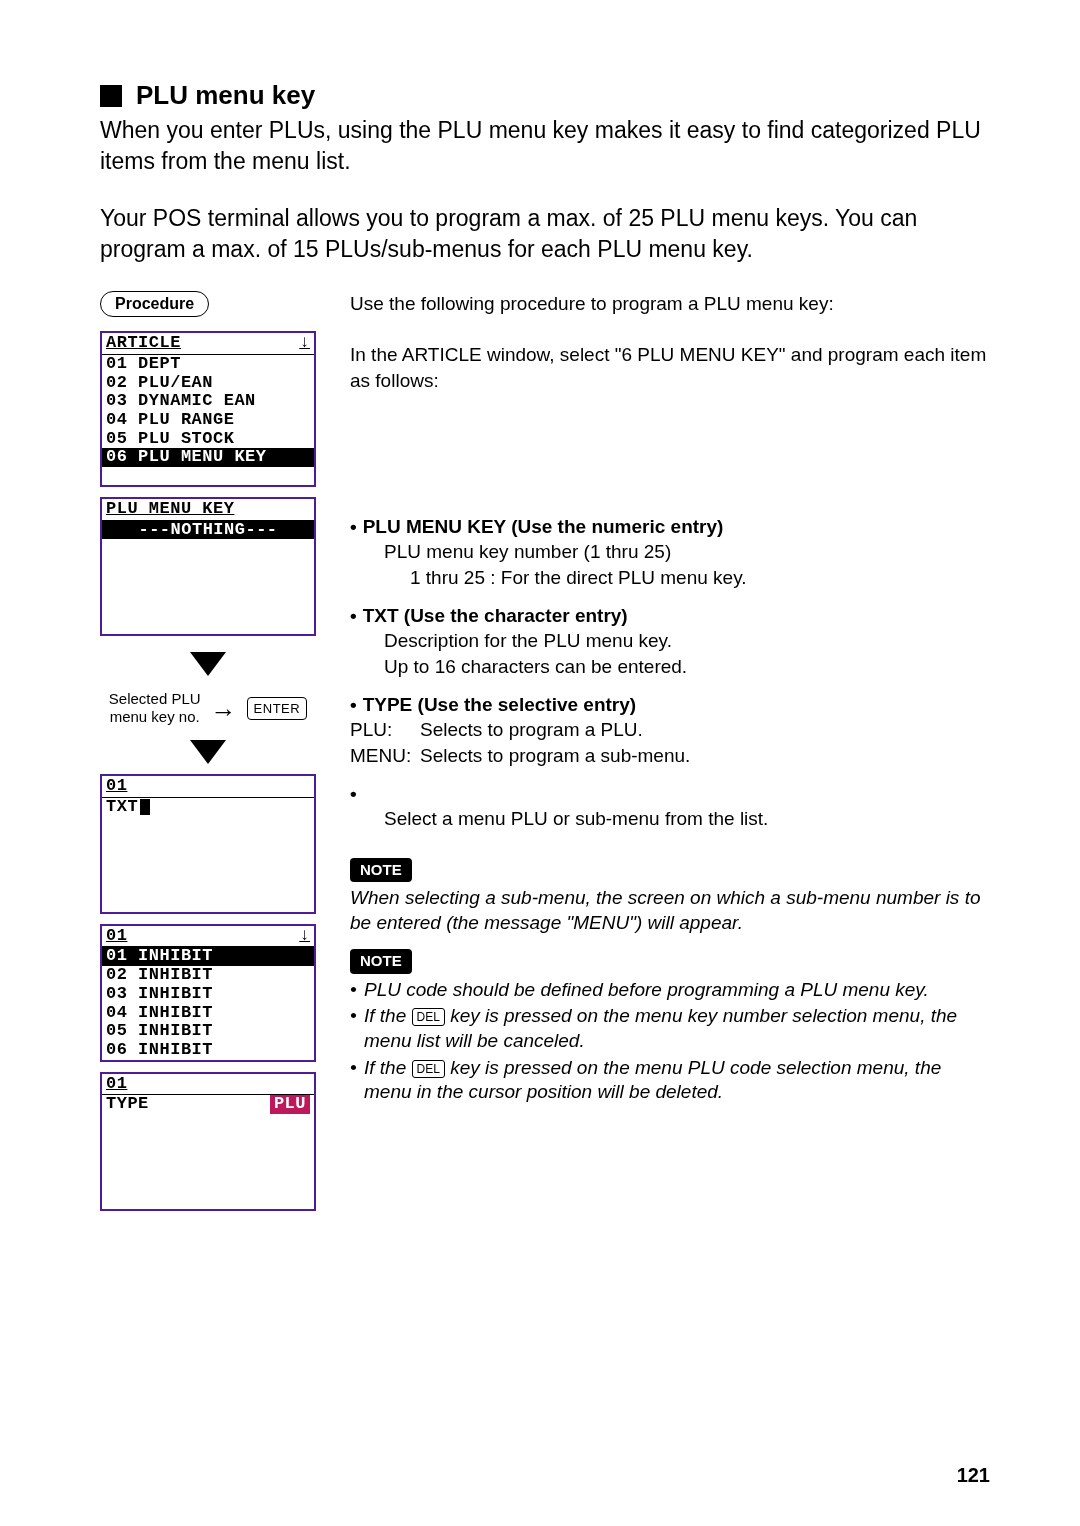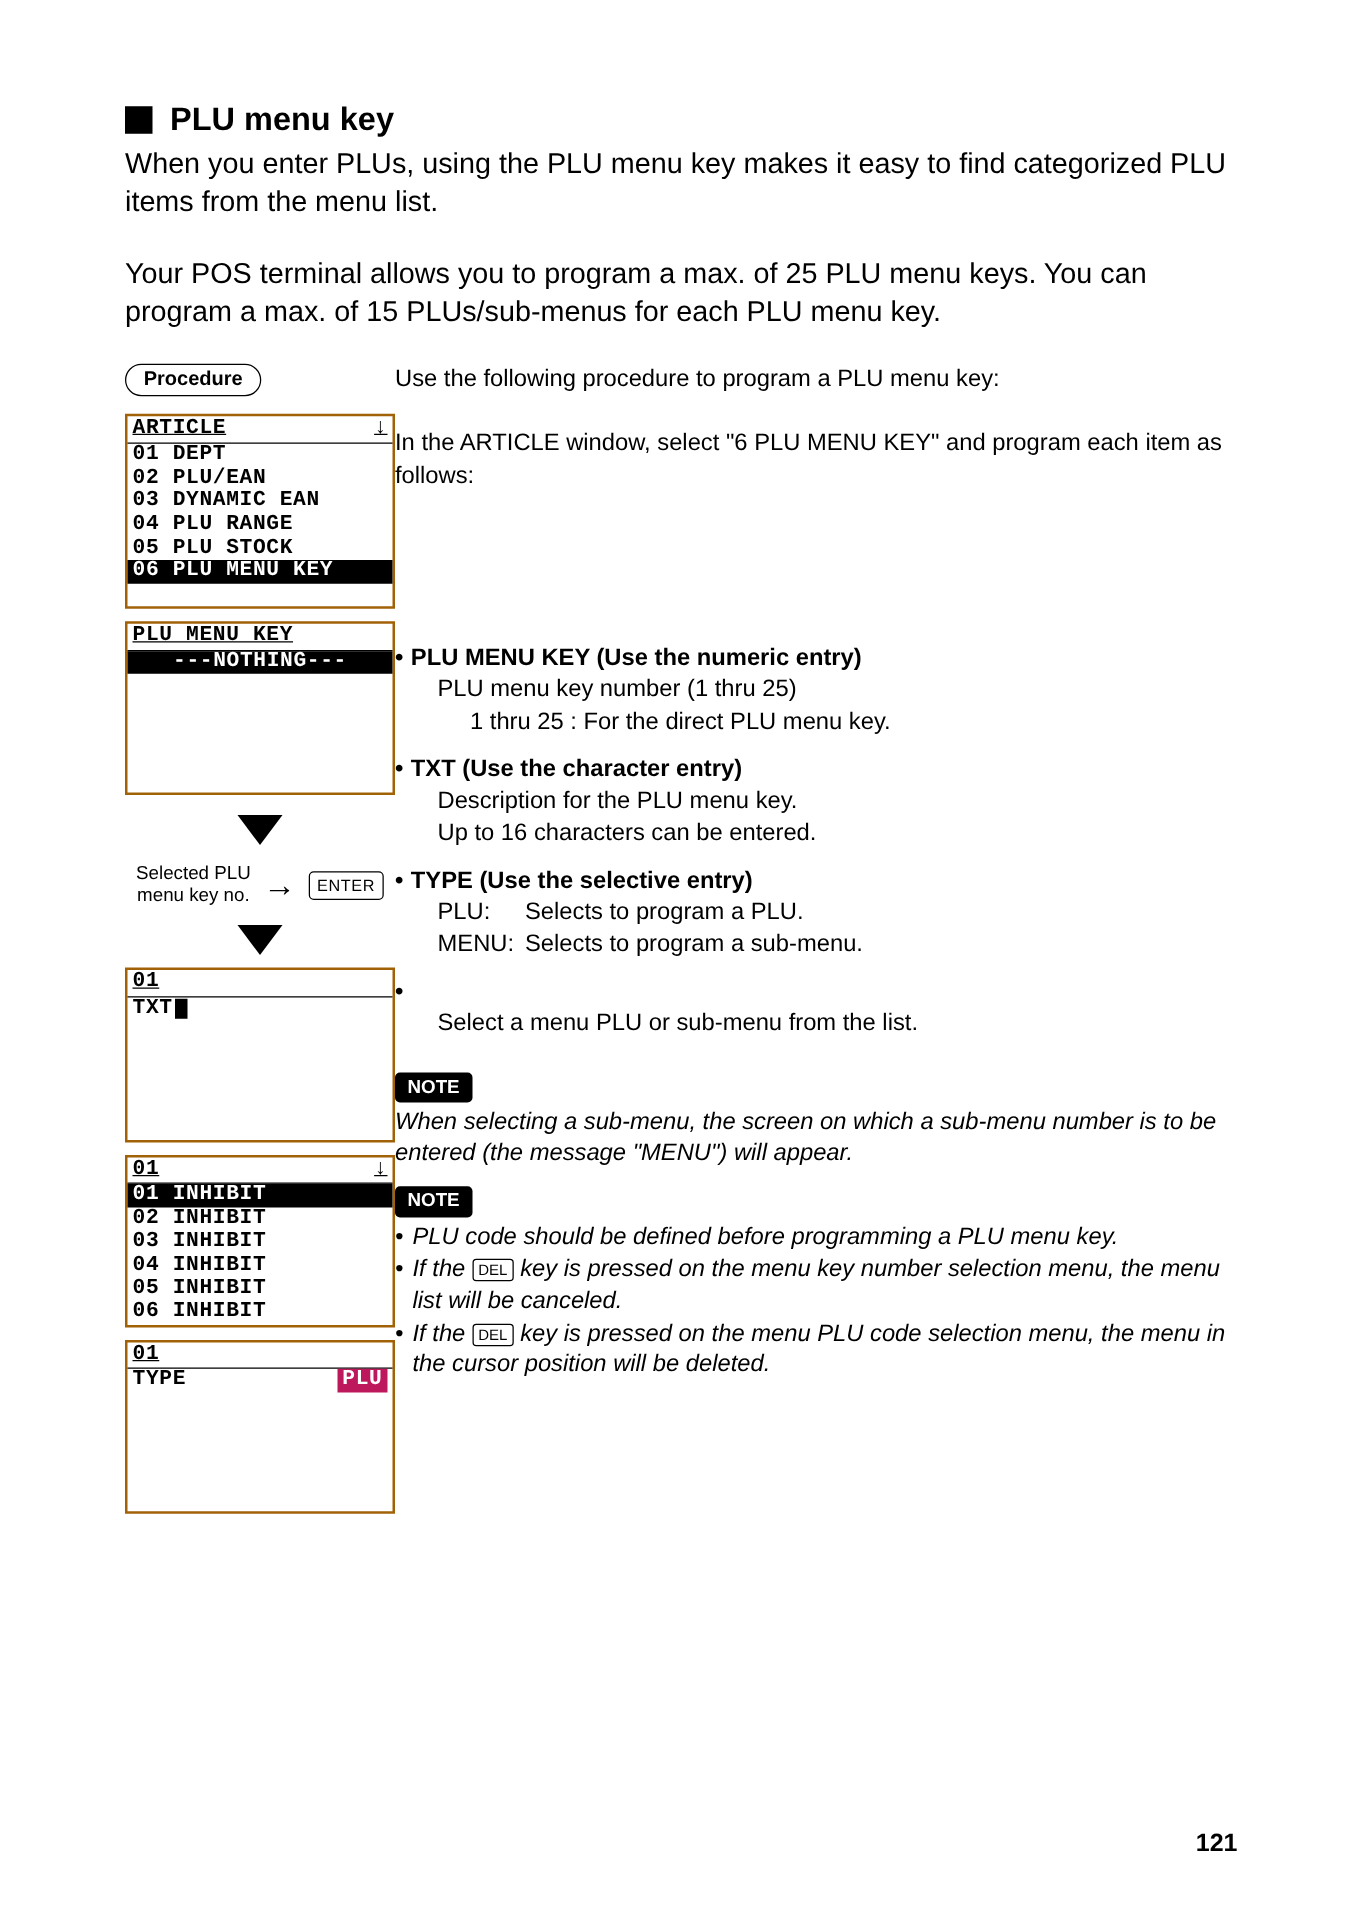--- a/index.html
+++ b/index.html
@@ -9,30 +9,30 @@
     height: 1526px;
     position: relative;
     padding: 80px 90px 60px 100px;
     color: #000;
     background: #fff;
   }
   .title-row { display: flex; align-items: center; gap: 14px; margin-bottom: 4px; }
   .square { width: 22px; height: 22px; background: #000; }
   h1 { font-size: 26px; font-weight: bold; }
   .intro { font-size: 23px; line-height: 1.35; margin-bottom: 26px; }
-  .two-col { display: flex; }
+  .two-col { display: flex; gap: 34px; }
   .left { width: 216px; flex-shrink: 0; display: flex; flex-direction: column; align-items: center; }
   .right { flex: 1; font-size: 19px; line-height: 1.35; }
   .proc-badge {
     border: 1.5px solid #000; border-radius: 14px;
     padding: 3px 14px; font-weight: bold; font-size: 16px;
     align-self: flex-start; margin-bottom: 14px;
   }
   .lcd {
-    width: 216px; border: 2px solid #a16207;
+    width: 216px; border: 2px solid #4c1d95;
     font-family: "Courier New", monospace; font-weight: bold;
     font-size: 17px; line-height: 1.1; letter-spacing: 0.5px;
     margin-bottom: 10px; background: #fff;
   }
   .lcd .hdr {
     padding: 1px 4px; display: flex; justify-content: space-between;
     border-bottom: 1.5px solid #000; text-decoration: underline;
   }
   .lcd .row { padding: 0 4px; white-space: pre; }
   .lcd .row-flex { padding: 0 4px; display: flex; justify-content: space-between; }
@@ -55,21 +55,21 @@
   .enter-key {
     border: 1.5px solid #000; border-radius: 4px; padding: 3px 6px;
     font-family: "Arial Narrow", Arial, sans-serif; font-size: 13px;
     letter-spacing: 0.5px;
   }
   .section-block { margin-bottom: 12px; }
   .section-block .hd { display: flex; gap: 6px; }
   .section-block .hd .bullet { font-weight: bold; }
   .section-block .hd .ttl { font-weight: bold; }
   .section-block .body { margin-left: 34px; }
-  .defs { margin-left: 34px; }
+  .defs { }
   .defs .defrow { display:flex; }
   .defs .k { width: 70px; }
   .note-badge {
     display:inline-block; background:#000; color:#fff;
     font-weight:bold; font-size:15px; padding:2px 10px;
     border-radius:4px; margin: 14px 0 4px 0;
   }
   .note-body { font-style: italic; font-size: 19px; line-height: 1.3; }
   .note-list { list-style: none; }
   .note-list li { position: relative; padding-left: 14px; margin-bottom: 2px; }

